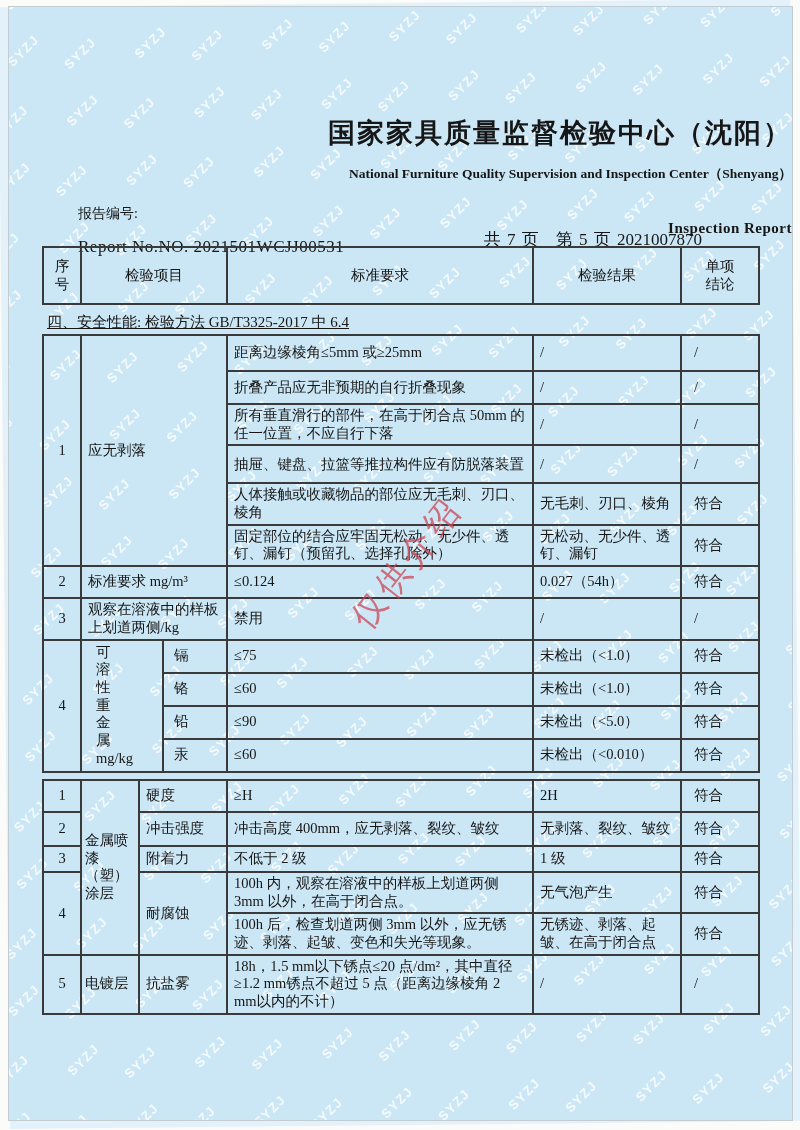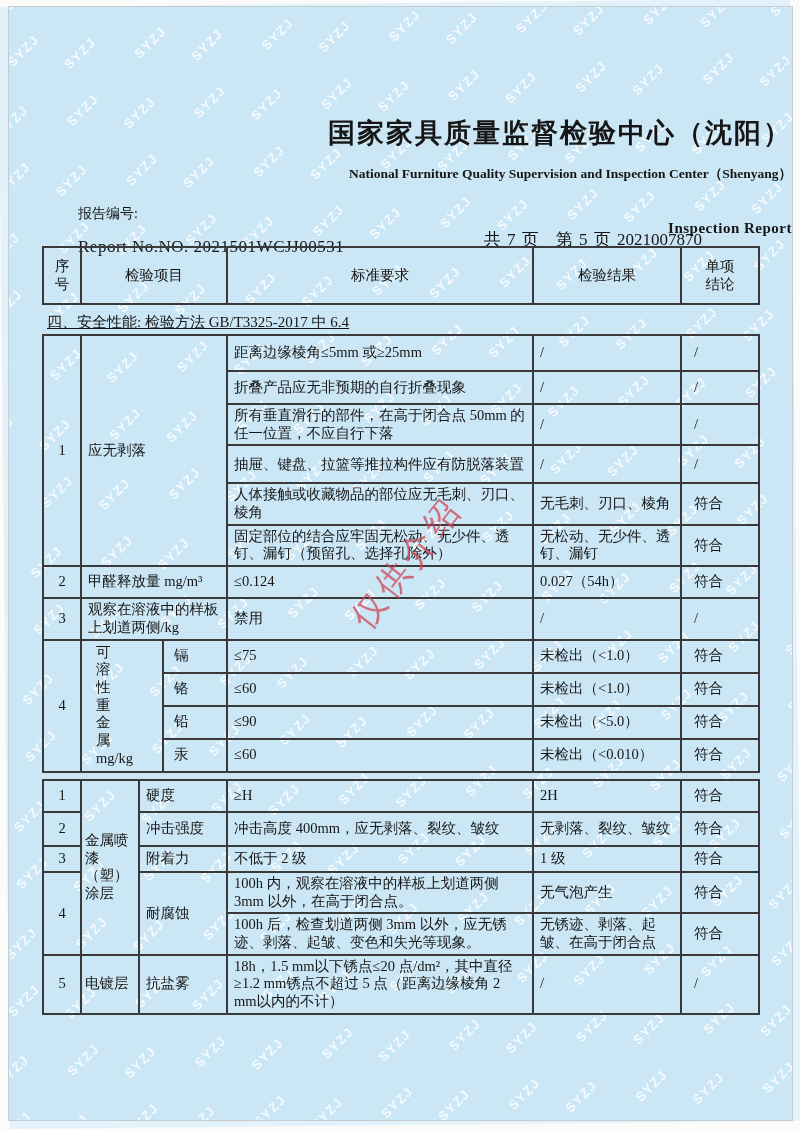--- a/index.html
+++ b/index.html
@@ -174,21 +174,21 @@
           <td>无毛刺、刃口、棱角</td>
           <td class="verd">符合</td>
         </tr>
         <tr style="height:34px">
           <td>固定部位的结合应牢固无松动、无少件、透钉、漏钉（预留孔、选择孔除外）</td>
           <td>无松动、无少件、透钉、漏钉</td>
           <td class="verd">符合</td>
         </tr>
         <tr style="height:32px">
           <td class="ctr">2</td>
-          <td colspan="2">甲醛释放量 mg/m³</td>
+          <td colspan="2">标准要求 mg/m³</td>
           <td>≤0.124</td>
           <td>0.027（54h）</td>
           <td class="verd">符合</td>
         </tr>
         <tr style="height:36px">
           <td class="ctr">3</td>
           <td colspan="2">观察在溶液中的样板上划道两侧/kg</td>
           <td>禁用</td>
           <td>/</td>
           <td class="verd">/</td>

